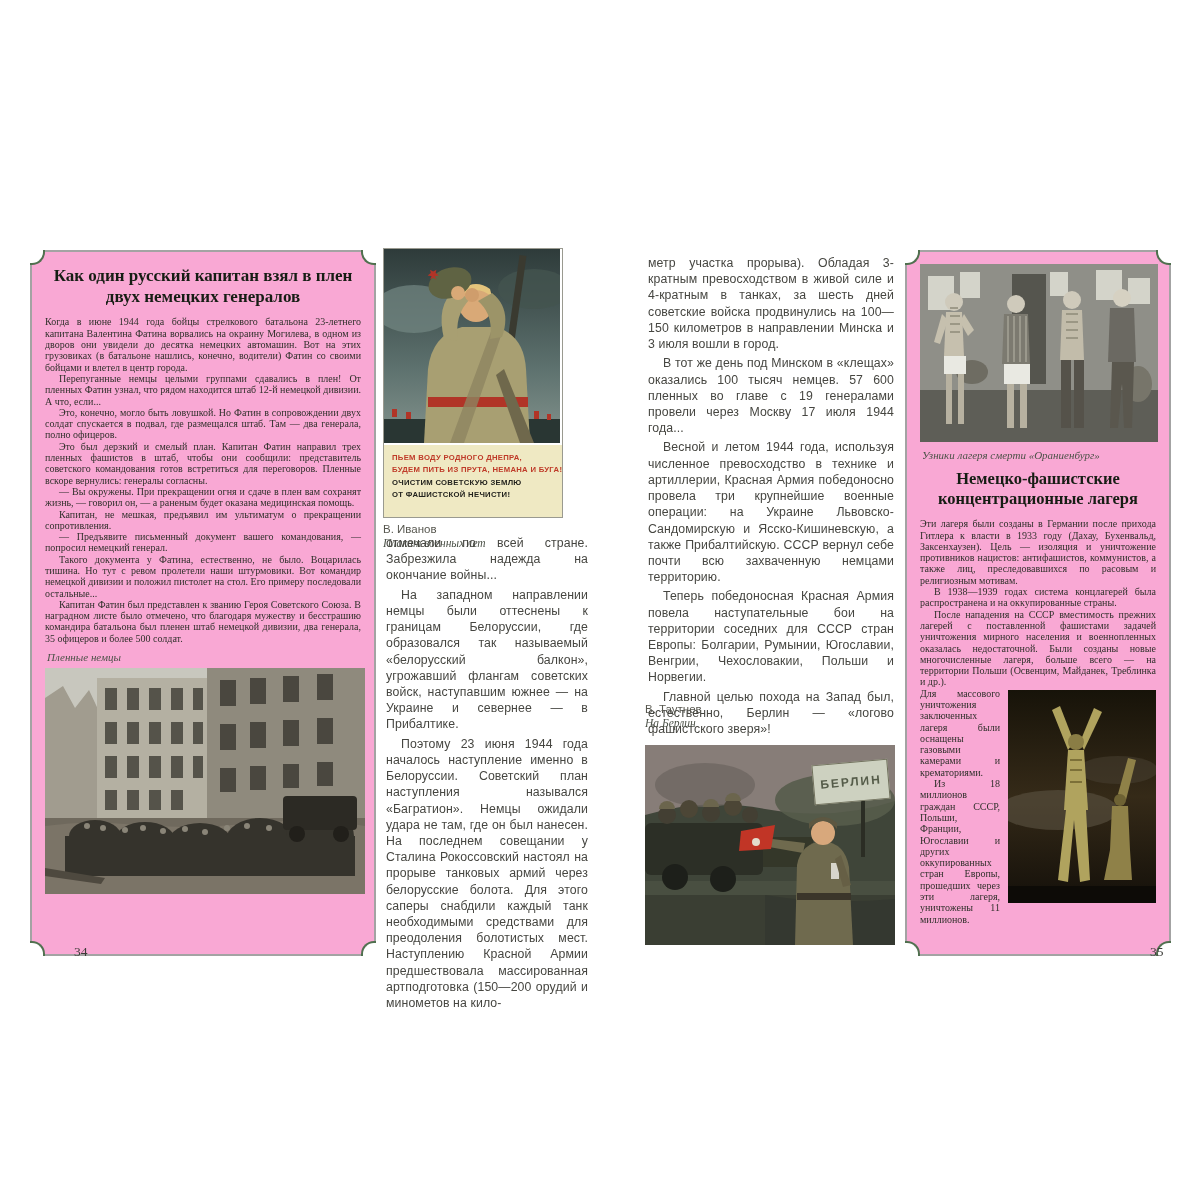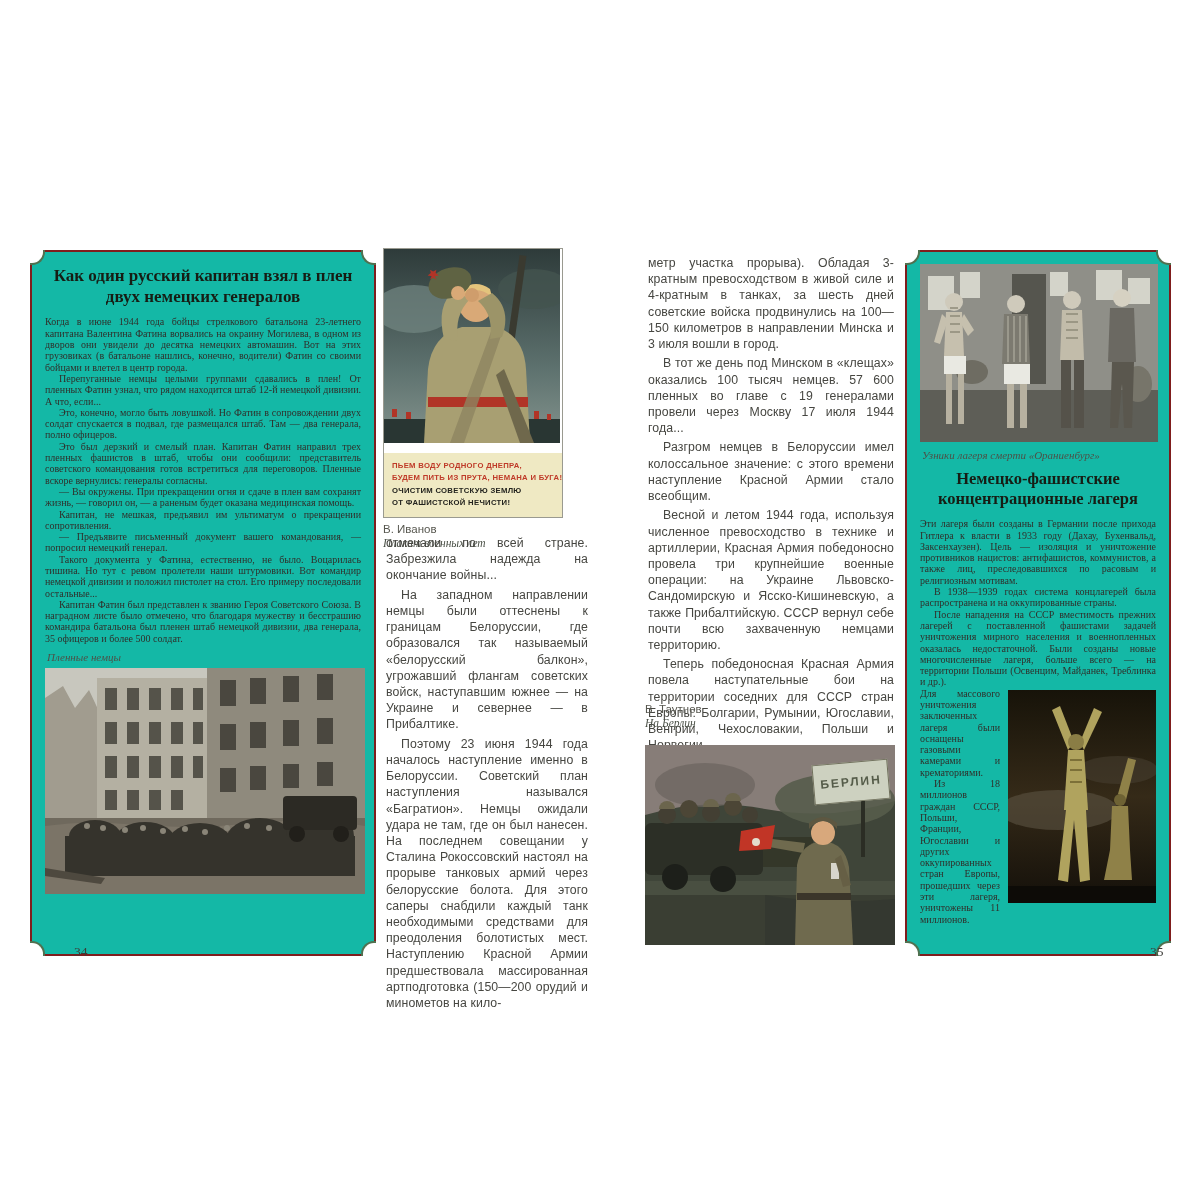--- a/index.html
+++ b/index.html
@@ -1,20 +1,20 @@
 <!DOCTYPE html>
 <html lang="ru"><head>
 <meta charset="utf-8">
 <style>
   html,body{margin:0;padding:0;background:#ffffff;}
   #spread{position:relative;width:1200px;height:1200px;background:#ffffff;overflow:hidden;
           font-family:"Liberation Serif",serif;color:#2b2b28;}
 
   
-  .plaque{position:absolute;background:#14b8a6;border:2px solid #7f1d1d;border-radius:3px;box-sizing:border-box;}
+  .plaque{position:absolute;background:#f9a8d4;border:2px solid #a3a3a3;border-radius:3px;box-sizing:border-box;}
   .notch{position:absolute;width:15px;height:15px;background:#ffffff;box-sizing:border-box;}
   .notch.tl{top:-2px;left:-2px;border-right:2px solid #50704f;border-bottom:2px solid #50704f;border-bottom-right-radius:13px;}
   .notch.tr{top:-2px;right:-2px;border-left:2px solid #50704f;border-bottom:2px solid #50704f;border-bottom-left-radius:13px;}
   .notch.bl{bottom:-2px;left:-2px;border-right:2px solid #50704f;border-top:2px solid #50704f;border-top-right-radius:13px;}
   .notch.br{bottom:-2px;right:-2px;border-left:2px solid #50704f;border-top:2px solid #50704f;border-top-left-radius:13px;}
   .plaque-inner{position:absolute;inset:0;padding:12px 13px;overflow:hidden;}
 
   .box-title{font-weight:bold;font-size:17px;line-height:1.22;text-align:center;color:#161d14;margin:2px 4px 9px 4px;}
   .box-body p{margin:0;font-size:10px;line-height:1.13;text-align:justify;color:#30302b;}
   .box-body p + p{text-indent:14px;}
@@ -25,21 +25,21 @@
   .col p{margin:3px;font-size:12.3px;line-height:1.32;text-align:justify;letter-spacing:.1px;}
   .col p + p, .col p.ind{text-indent:15px;}
 
   .credit-block{position:absolute;font-family:"Liberation Sans",sans-serif;font-size:11.5px;color:#57574f;line-height:1.25;}
   .credit-block .cap{font-family:"Liberation Serif",serif;font-style:italic;font-size:11.5px;color:#4c5248;}
 
   .img-frame{position:absolute;overflow:hidden;}
   .img-frame svg{display:block;}
 
   
-  .poster-band{position:absolute;left:0;right:0;bottom:0;height:64px;background:#efe9c3;padding:7px 22px 0 8px;box-sizing:border-box;}
+  .poster-band{position:absolute;left:0;right:0;bottom:0;height:72px;background:#efe9c3;padding:7px 22px 0 8px;box-sizing:border-box;}
   .poster-band div{font-family:"Liberation Sans",sans-serif;font-weight:bold;font-size:7.7px;line-height:1.6;letter-spacing:.3px;white-space:nowrap;}
   .pr{color:#bf3a28;} .pk{color:#23231e;}
 
   
   .berlin-sign{position:absolute;left:168px;top:17px;width:74px;height:38px;background:#cdd1c0;
       border:1px solid #70705c;transform:rotate(-5deg);display:flex;align-items:center;justify-content:center;
       font-family:"Liberation Sans",sans-serif;font-weight:bold;font-size:12px;letter-spacing:2px;color:#555c49;}
 
   
   .artwork-float{float:right;width:148px;height:213px;margin:2px 0 4px 8px;overflow:hidden;}
@@ -200,21 +200,20 @@
     <p>отмечали по всей стране. Забрезжила надежда на окончание войны...</p>
     <p>На западном направлении немцы были оттеснены к границам Белоруссии, где образовался так называемый «белорусский балкон», угрожавший флангам советских войск, наступавшим южнее — на Украине и севернее — в Прибалтике.</p>
     <p>Поэтому 23 июня 1944 года началось наступление именно в Белоруссии. Советский план наступления назывался «Багратион». Немцы ожидали удара не там, где он был нанесен. На последнем совещании у Сталина Рокоссовский настоял на прорыве танковых армий через белорусские болота. Для этого саперы снабдили каждый танк необходимыми средствами для преодоления болотистых мест. Наступлению Красной Армии предшествовала массированная артподготовка (150—200 орудий и минометов на кило-</p>
   </div>
 
   <div class="pageno" style="left:30px;top:944px;margin-left:44px;">34</div>
 
   <div class="col" style="left:645px;top:252px;width:252px;">
     <p style="text-indent:0;">метр участка прорыва). Обладая 3-кратным превосходством в живой силе и 4-кратным в танках, за шесть дней советские войска продвинулись на 100—150 километров в направлении Минска и 3 июля вошли в город.</p>
     <p>В тот же день под Минском в «клещах» оказались 100 тысяч немцев. 57 600 пленных во главе с 19 генералами провели через Москву 17 июля 1944 года...</p>
-    <p>Разгром немцев в Белоруссии имел колоссальное значение: с этого времени наступление Красной Армии стало всеобщим.</p>
     <p>Весной и летом 1944 года, используя численное превосходство в технике и артиллерии, Красная Армия победоносно провела три крупнейшие военные операции: на Украине Львовско-Сандомирскую и Ясско-Кишиневскую, а также Прибалтийскую. СССР вернул себе почти всю захваченную немцами территорию.</p>
     <p>Теперь победоносная Красная Армия повела наступательные бои на территории соседних для СССР стран Европы: Болгарии, Румынии, Югославии, Венгрии, Чехословакии, Польши и Норвегии.</p>
     <p>Главной целью похода на Запад был, естественно, Берлин — «логово фашистского зверя»!</p>
   </div>
 
   <div class="credit-block" style="left:645px;top:702px;">
     <div>В. Таутнев</div>
     <div class="cap">На Берлин</div>
   </div>
 

